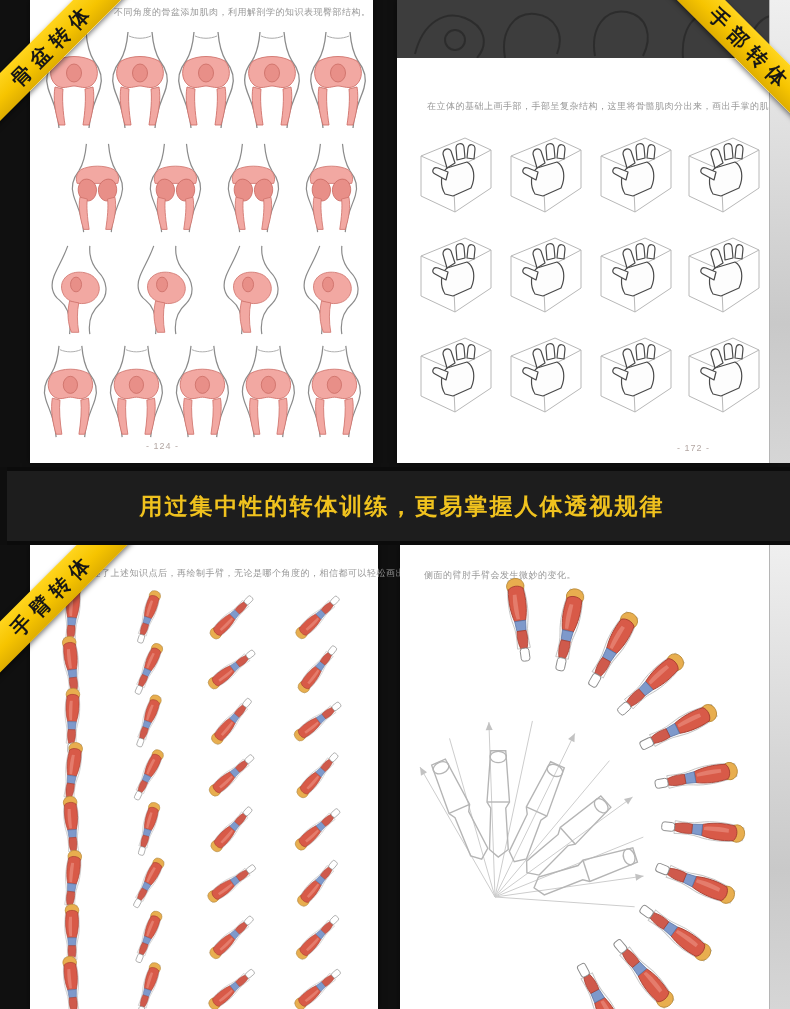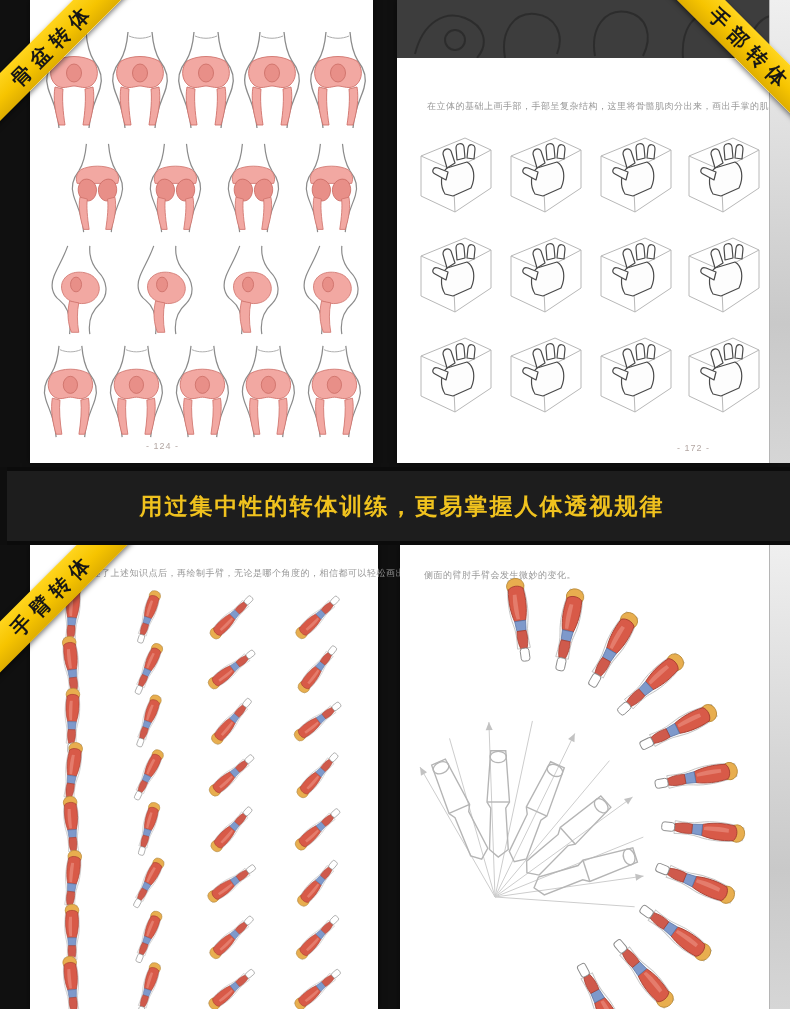--- a/index.html
+++ b/index.html
@@ -119,20 +119,21 @@
           <use href="#sym-pelvis-s" xlink:href="#sym-pelvis-s" transform="translate(12 244) scale(0.92)"></use>
           <use href="#sym-pelvis-s" xlink:href="#sym-pelvis-s" transform="translate(98 244) scale(0.92)"></use>
           <use href="#sym-pelvis-s" xlink:href="#sym-pelvis-s" transform="translate(184 244) scale(0.92)"></use>
           <use href="#sym-pelvis-s" xlink:href="#sym-pelvis-s" transform="translate(264 244) scale(0.92)"></use>
           <use href="#sym-pelvis-a" xlink:href="#sym-pelvis-a" transform="translate(10 344) scale(0.95)"></use>
           <use href="#sym-pelvis-a" xlink:href="#sym-pelvis-a" transform="translate(76 344) scale(0.95)"></use>
           <use href="#sym-pelvis-a" xlink:href="#sym-pelvis-a" transform="translate(142 344) scale(0.95)"></use>
           <use href="#sym-pelvis-a" xlink:href="#sym-pelvis-a" transform="translate(208 344) scale(0.95)"></use>
           <use href="#sym-pelvis-a" xlink:href="#sym-pelvis-a" transform="translate(274 344) scale(0.95)"></use>
         </svg>
+      <div class="caption cap-tl">不同角度的骨盆添加肌肉，利用解剖学的知识表现臀部结构。</div>
       <div class="pagenum pn-tl">- 124 -</div>
     </div>
     <div class="page page-right-top">
       <div class="dark-header">
         <svg width="373" height="58" viewBox="0 0 373 58">
           <g fill="none" stroke="#2b2b2b" stroke-width="2" opacity="0.9">
             <path d="M18,54 C26,22 48,10 68,18 C88,26 92,44 80,58"></path>
             <path d="M108,58 C103,30 118,12 138,14 C158,16 168,34 160,54"></path>
             <circle cx="58" cy="40" r="10"></circle>
             <path d="M198,56 C193,28 208,8 230,12 C250,16 256,36 246,56"></path>

